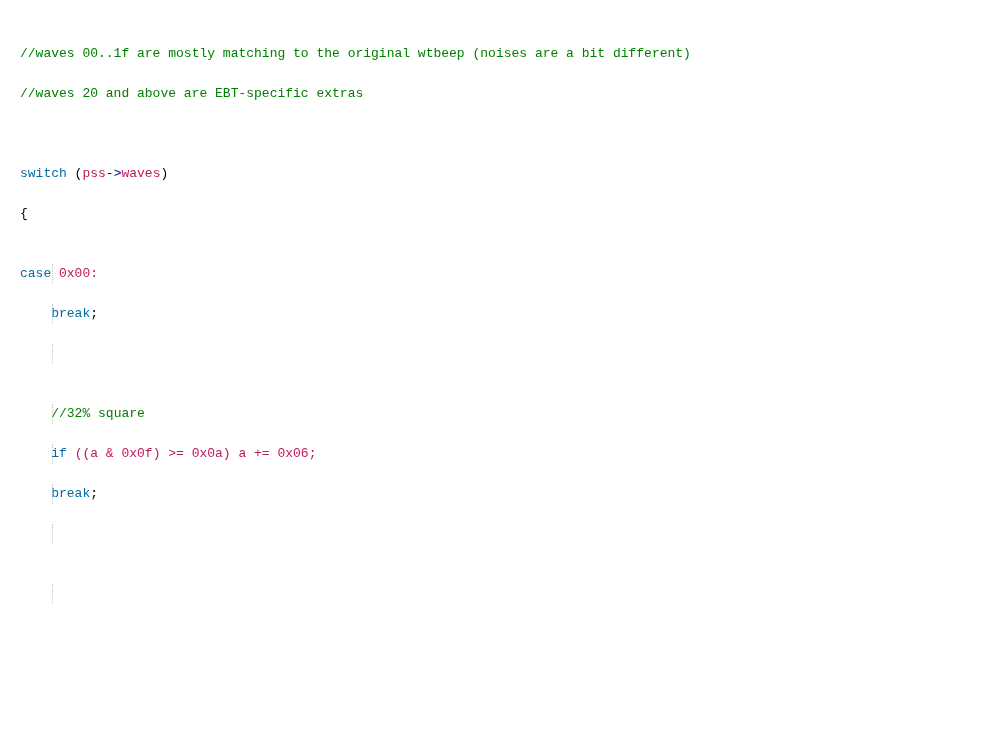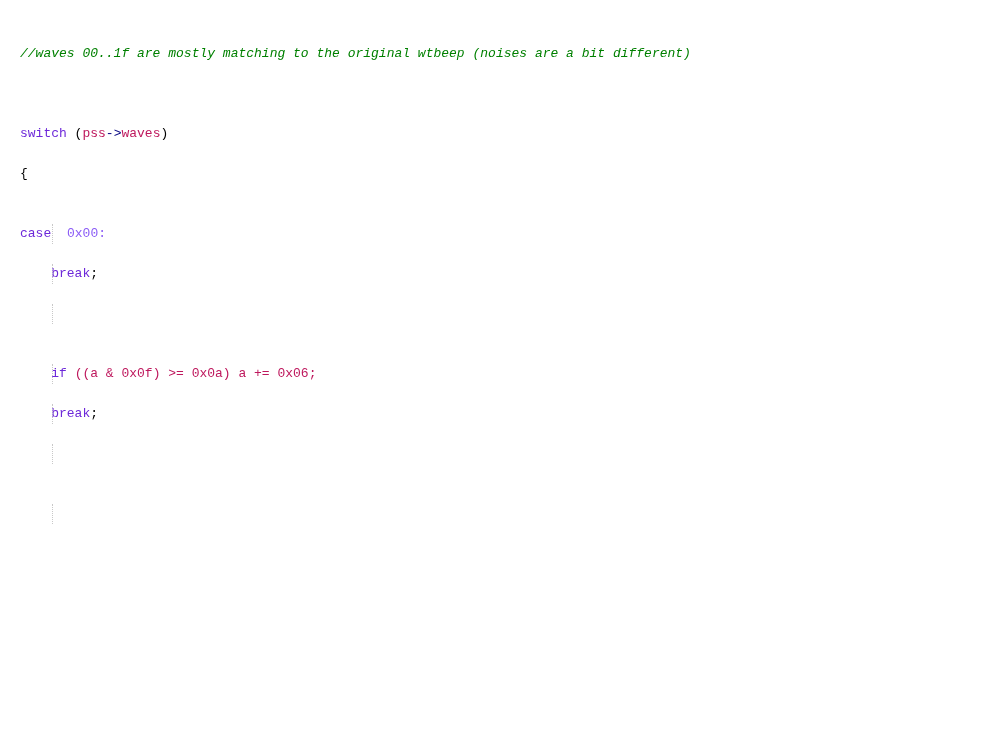--- a/index.html
+++ b/index.html
@@ -25,41 +25,43 @@
     position: relative;
   }
   .guide::before {
     content: "";
     position: absolute;
     left: 52px;
     top: 0;
     bottom: 0;
     border-left: 1px dotted #c8c8c8;
   }
-  .t-comment { color: #008000; font-style: italic; }
-  .t-keyword { color: #6d28d9; }
-  .t-number  { color: #8b5cf6; margin-left: 8px; }
+  .t-comment { color: #008000; }
+  .t-keyword { color: #0369a1; }
+  .t-number  { color: #be185d; }
   .t-ident   { color: #be185d; }
   .t-op      { color: #000080; }
   .t-punc    { color: #000000; }
 </style>
 </head>
 <body>
 
 <div class="editor">
 
 <div class="line"><span class="t-comment">//waves 00..1f are mostly matching to the original wtbeep (noises are a bit different)</span></div>
+<div class="line"><span class="t-comment">//waves 20 and above are EBT-specific extras</span></div>
 <div class="line"></div>
 <div class="line"><span class="t-keyword">switch</span><span class="t-punc"> (</span><span class="t-ident">pss</span><span class="t-op">-&gt;</span><span class="t-ident">waves</span><span class="t-punc">)</span></div>
 <div class="line"><span class="t-punc">{</span></div>
 
 <div class="line guide"><span class="t-keyword">case</span><span class="t-number"> 0x00:</span></div>
 <div class="line guide">    <span class="t-keyword">break</span><span class="t-punc">;</span></div>
 <div class="line guide"></div>
 
+<div class="line guide">    <span class="t-comment">//32% square</span></div>
 <div class="line guide">    <span class="t-keyword">if</span><span class="t-ident"> ((a &amp; 0x0f) &gt;= 0x0a) a += 0x06;</span></div>
 <div class="line guide">    <span class="t-keyword">break</span><span class="t-punc">;</span></div>
 <div class="line guide"></div>
 
 <div class="line guide">    </div>
 
 
 
 
 

